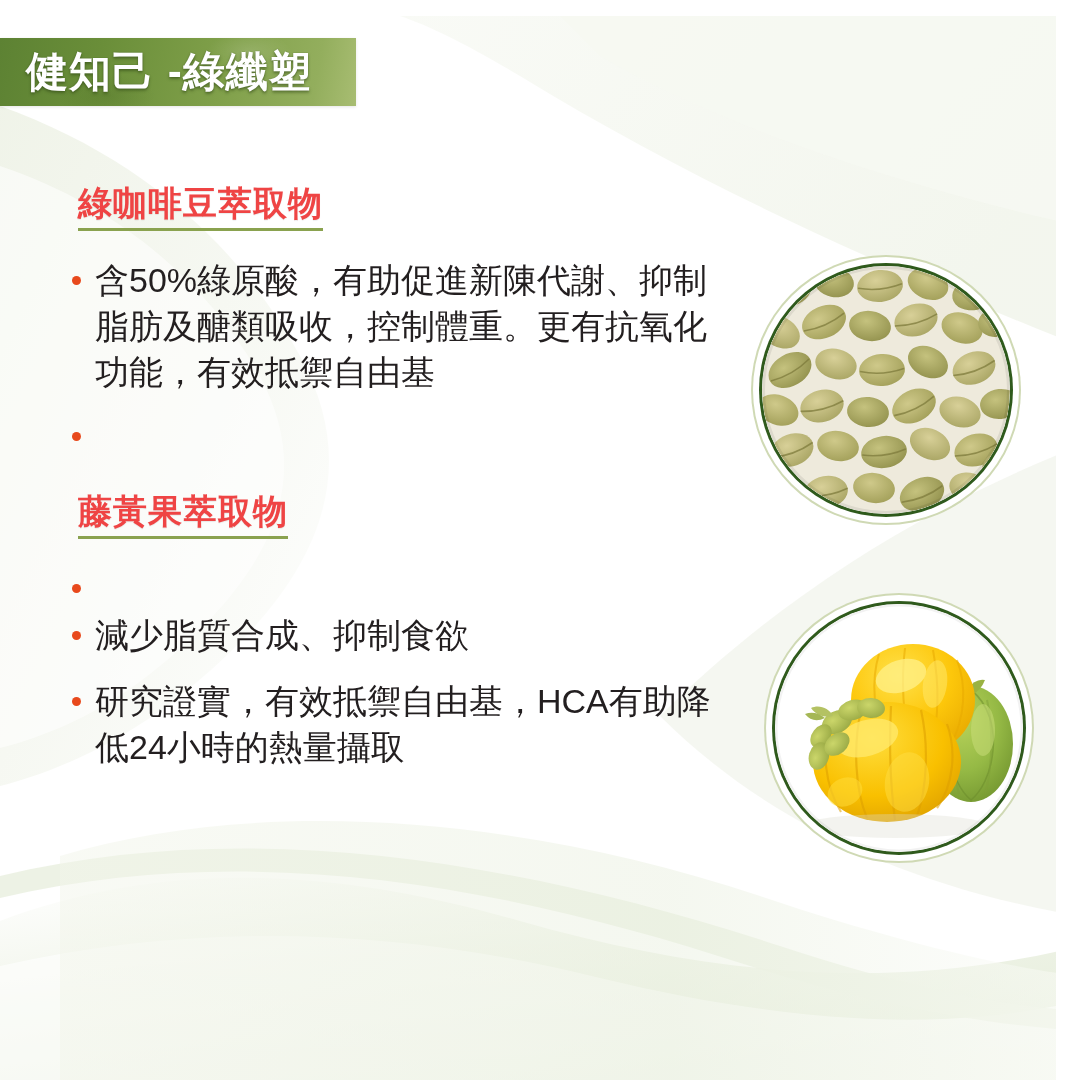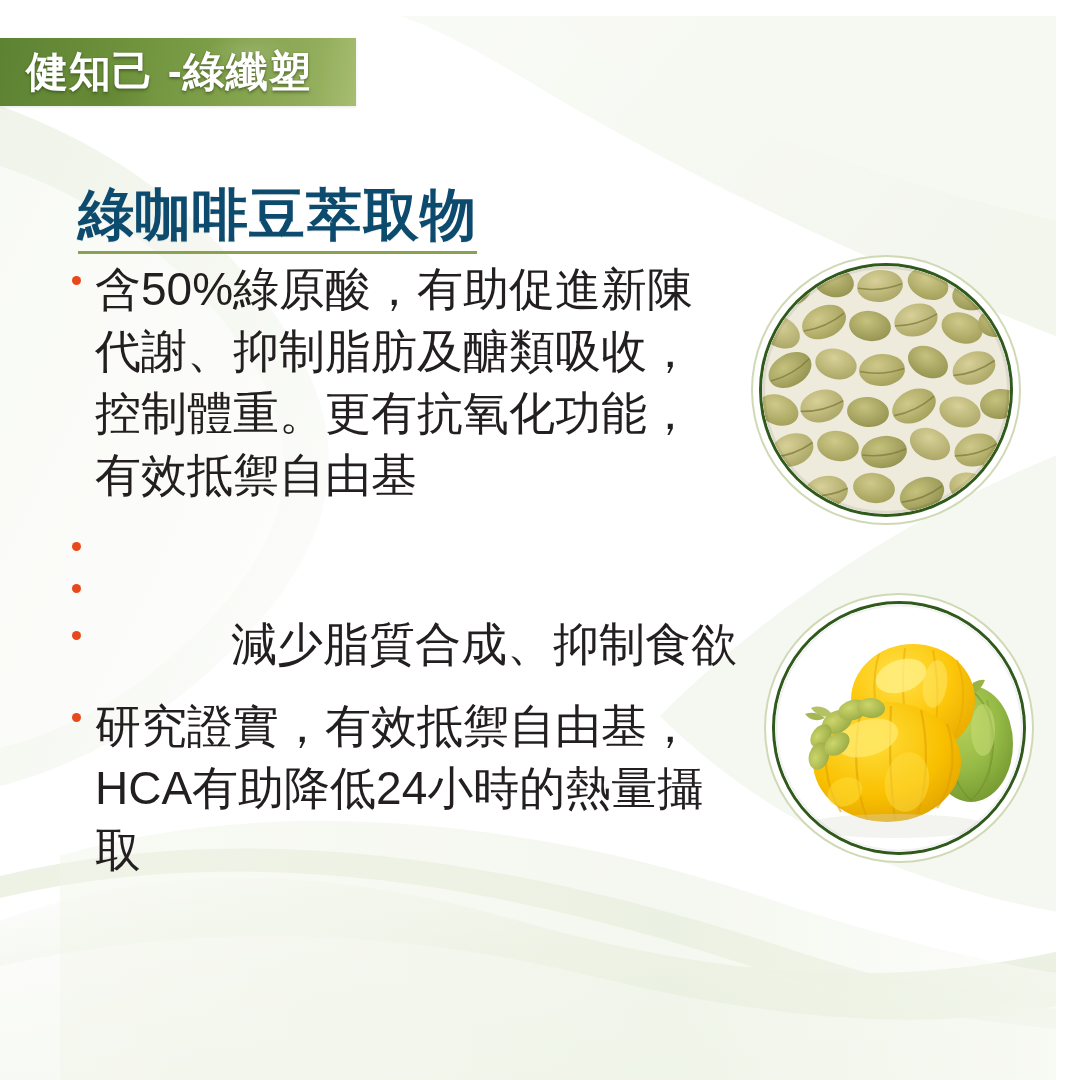--- a/index.html
+++ b/index.html
@@ -52,22 +52,22 @@
     line-height: 1;
     text-shadow: 0 2px 3px rgba(45,70,20,0.55), 0 0 1px rgba(45,70,20,0.6);
     white-space: nowrap;
   }
 
   
   .content { position:absolute; left:0; top:0; width:1080px; height:1080px; }
 
   .section-heading {
     position: absolute;
-    color: #0c4a6e;
-    font-size: 56px;
+    color: #ef4444;
+    font-size: 34px;
     font-weight: bold;
     letter-spacing: 1px;
     line-height: 1.05;
     white-space: nowrap;
     text-shadow: 0 1px 1px rgba(0,0,0,0.08);
   }
   .section-heading .rule {
     display:block;
     height: 3px;
     background: #8aa24f;
@@ -85,21 +85,21 @@
     flex: 0 0 auto;
     width: 9px;
     height: 9px;
     border-radius: 50%;
     background: #e8491c;
     margin-top: 18px;
     margin-right: 14px;
   }
   .bullet-text {
     color: #231f20;
-    font-size: 46px;
+    font-size: 34px;
     line-height: 1.35;
     letter-spacing: 0px;
   }
 
   
   .photo-circle {
     position: absolute;
     border-radius: 50%;
     background: #ffffff;
     box-shadow: 0 0 0 3px #2f5a1c, 0 0 0 9px #ffffff, 0 0 0 11px #cfd9b4;
@@ -168,26 +168,30 @@
     <div class="bullets" style="left:72px; top:242px; width:660px;">
       <div class="bullet">
         <span class="bullet-dot"></span>
         <span class="bullet-text">含50%綠原酸，有助促進新陳代謝、抑制脂肪及醣類吸收，控制體重。更有抗氧化功能，有效抵禦自由基</span>
       </div>
       <div class="bullet" style="margin-top:18px;">
         <span class="bullet-dot"></span>
       </div>
     </div>
 
+    <div class="section-heading" style="left:78px; top:478px;">
+      <span>藤黃果萃取物</span>
+      <span class="rule"></span>
+    </div>
 
     <div class="bullets" style="left:72px; top:550px; width:665px;">
       <div class="bullet" style="margin-bottom:20px;">
         <span class="bullet-dot"></span>
       </div>
-      <div class="bullet" style="margin-bottom:20px;justify-content:space-between;">
+      <div class="bullet" style="margin-bottom:20px;">
         <span class="bullet-dot"></span>
         <span class="bullet-text">減少脂質合成、抑制食欲</span>
       </div>
       <div class="bullet">
         <span class="bullet-dot"></span>
         <span class="bullet-text">研究證實，有效抵禦自由基，HCA有助降低24小時的熱量攝取</span>
       </div>
     </div>
 
     <div class="photo-circle" style="left:762px; top:250px; width:248px; height:248px;">

